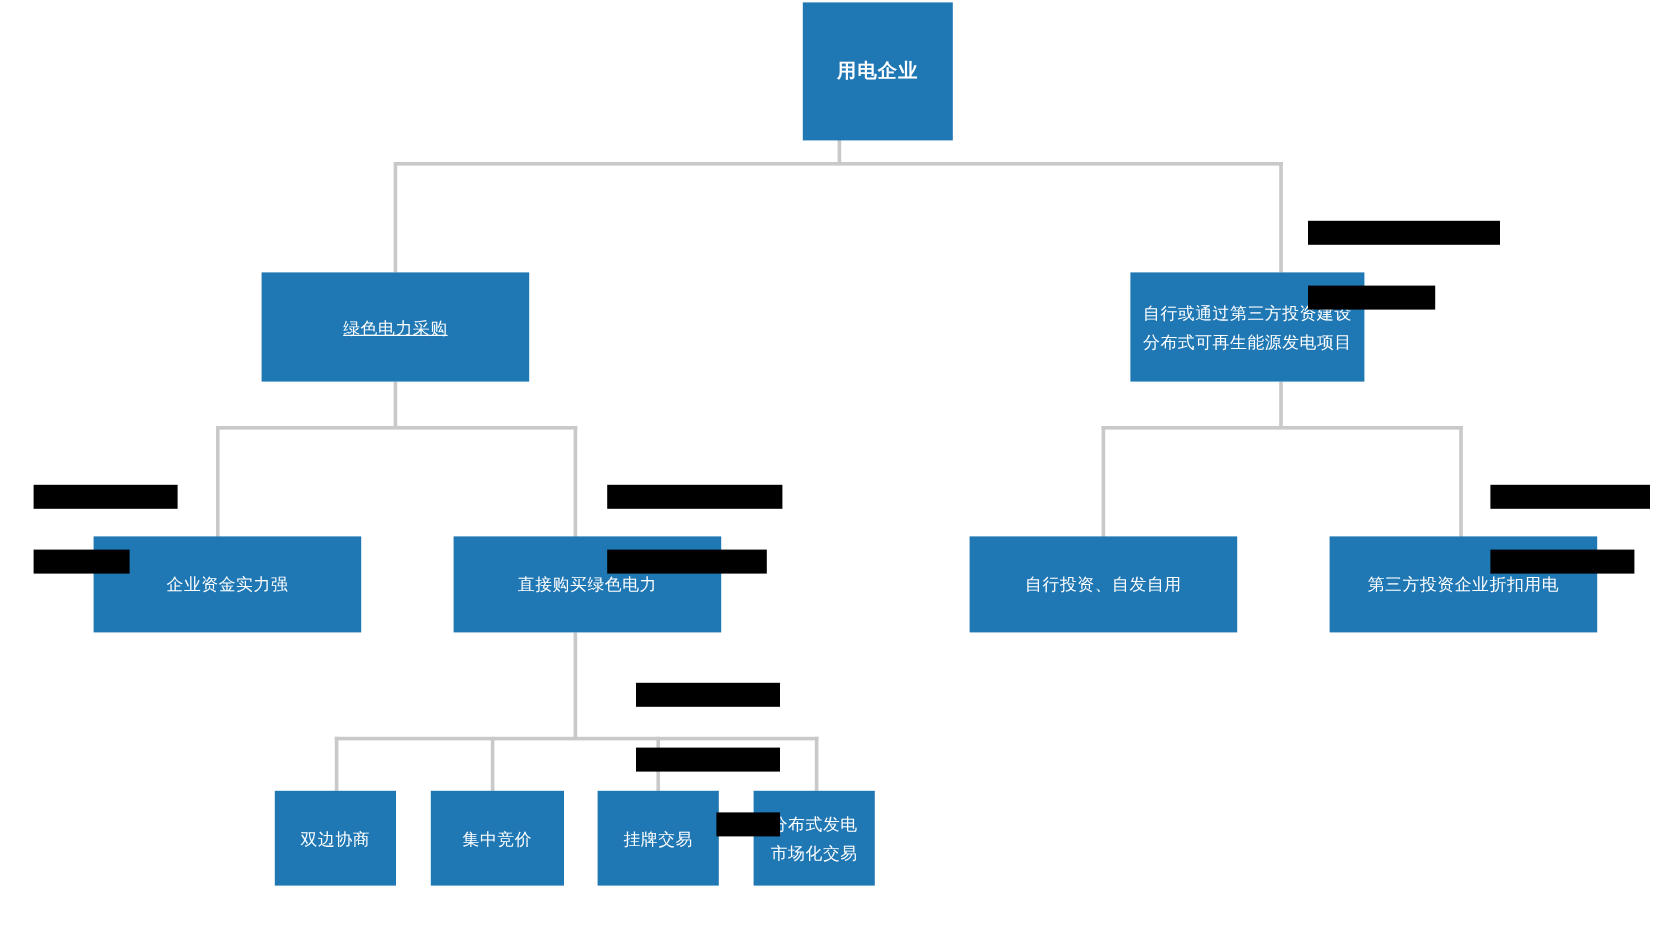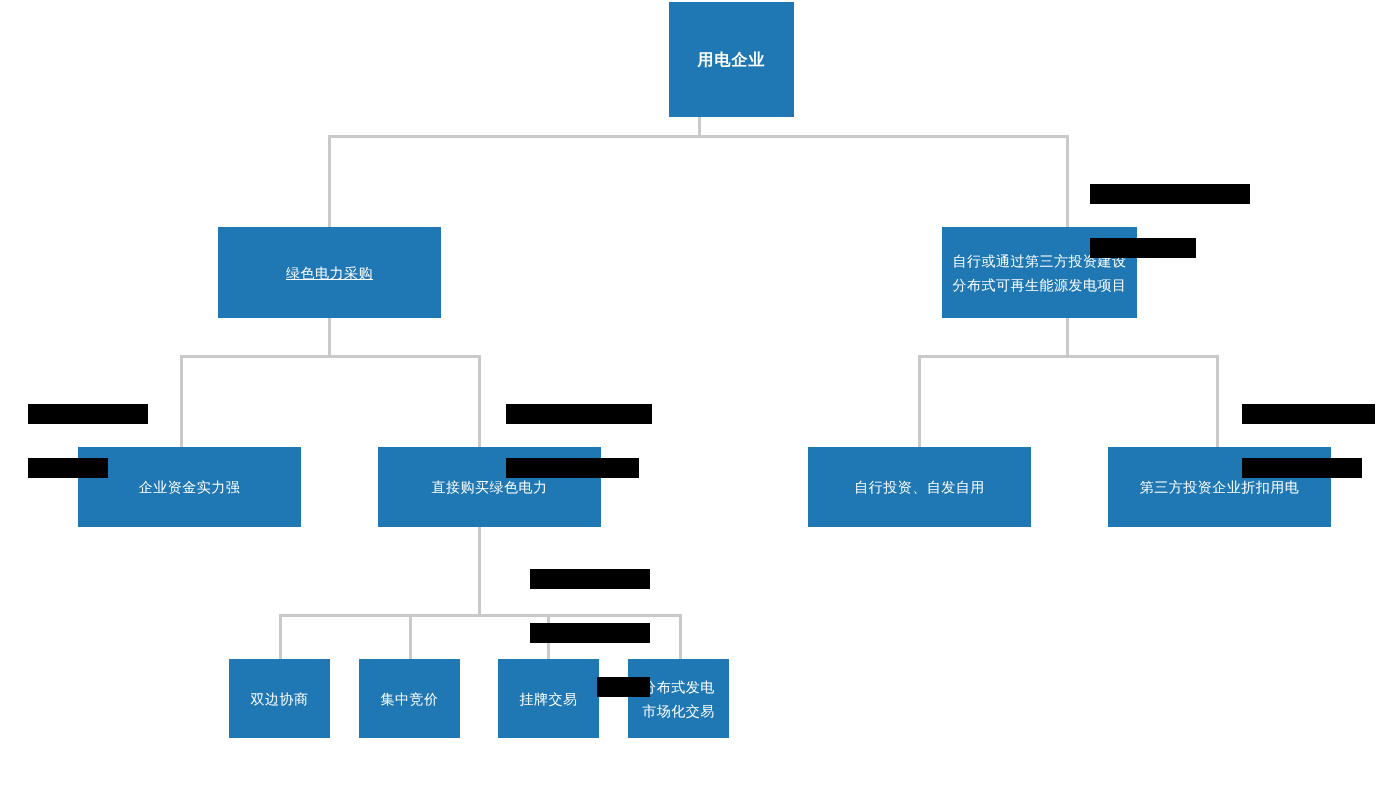--- a/index.html
+++ b/index.html
@@ -136,21 +136,21 @@
   </div>
 
   <div class="node" style="left:1108px; top:447px; width:223px; height:80px;">
     <span class="node-label">第三方投资企业折扣用电</span>
   </div>
 
   <div class="node" style="left:229px; top:659px; width:101px; height:79px;">
     <span class="node-label">双边协商</span>
   </div>
 
-  <div class="node" style="left:359px; top:659px; width:101px; height:79px;">
+  <div class="node" style="left:359px; top:659px; width:111px; height:79px;">
     <span class="node-label">集中竞价</span>
   </div>
 
   <div class="node" style="left:498px; top:659px; width:101px; height:79px;">
     <span class="node-label">挂牌交易</span>
   </div>
 
   <div class="node" style="left:628px; top:659px; width:101px; height:79px;">
     <span class="node-label">分布式发电
 市场化交易</span>

